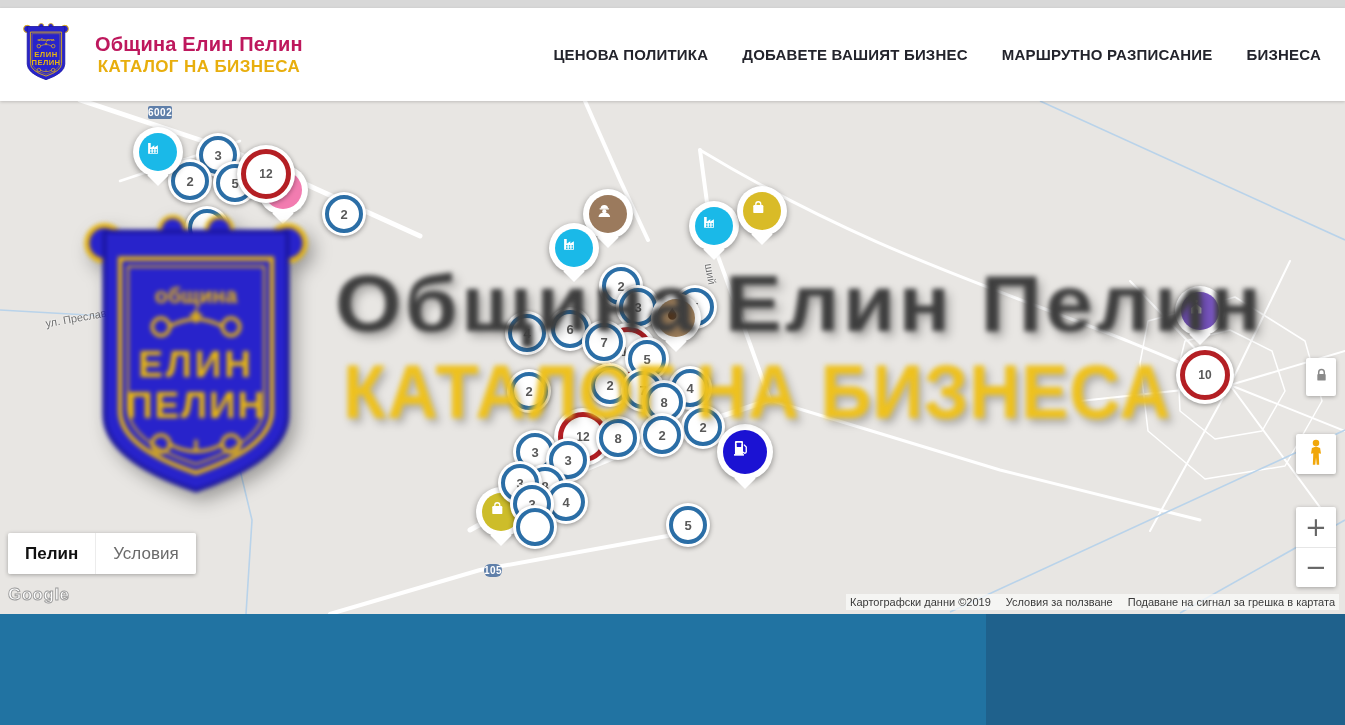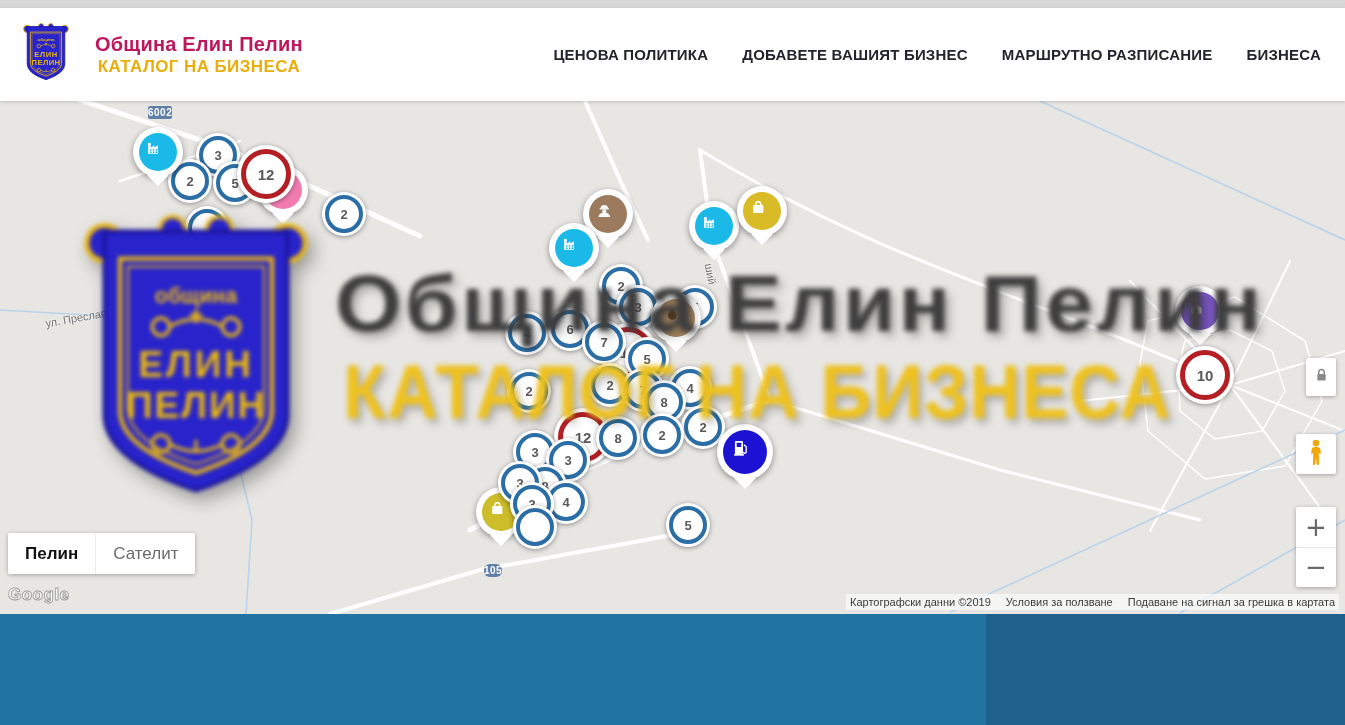--- a/index.html
+++ b/index.html
@@ -19,21 +19,21 @@
   .roadlabel{position:absolute;background:#5f7fa9;color:#fff;font-size:10px;font-weight:700;
              padding:1px 0;border-radius:2px;letter-spacing:.5px;}
   .streetlabel{position:absolute;color:#6f6f6f;font-size:11px;white-space:nowrap;
                text-shadow:0 0 2px #fff,0 0 2px #fff;}
   #markers{position:absolute;inset:0;z-index:2;}
   .cluster{position:absolute;background:#fff;border-radius:50%;box-shadow:0 1px 5px rgba(0,0,0,.4);cursor:pointer;}
   .cluster .ring{position:absolute;inset:3px;border:4px solid #2b6ea6;border-radius:50%;}
   .cluster.red .ring{inset:4px;border:5px solid #b41f24;}
   .cluster span{position:absolute;inset:0;display:flex;align-items:center;justify-content:center;
                 font-size:13px;font-weight:700;color:#595959;}
-  .cluster.red span{font-size:15px;}
+  .cluster.red span{font-size:12px;}
   .poi{position:absolute;cursor:pointer;}
   .poi .pin{position:absolute;inset:0;background:#fff;border-radius:50%;box-shadow:0 2px 6px rgba(0,0,0,.4);}
   .poi .pin::after{content:"";position:absolute;left:50%;bottom:-6px;width:15px;height:15px;background:#fff;
                    transform:translateX(-50%) rotate(45deg);}
   .poi .disc{position:absolute;inset:6px;border-radius:50%;display:flex;align-items:center;justify-content:center;}
   .poi .disc svg{width:70%;height:70%;}
   
   .wm-shield{position:absolute;left:78px;top:212px;z-index:5;
              filter:blur(2.2px) drop-shadow(6px 8px 9px rgba(0,0,0,.35));pointer-events:none;}
   .wm1{position:absolute;left:335px;top:258px;font-size:80px;font-weight:700;color:#3e3e3e;
@@ -385,21 +385,21 @@
   <text x="60" y="106" text-anchor="middle" font-size="19" font-weight="bold" letter-spacing="1" fill="#e8b70f" font-family="Liberation Sans,sans-serif">ПЕЛИН</text>
   <circle cx="42" cy="119" r="4.5" fill="none" stroke="#e8b70f" stroke-width="1.8"></circle>
   <circle cx="78" cy="119" r="4.5" fill="none" stroke="#e8b70f" stroke-width="1.8"></circle>
   <path d="M46 119 q14 8 28 0 M60 117 v6" fill="none" stroke="#e8b70f" stroke-width="1.6"></path>
  </svg></div>
   <div class="wm1">Община Елин Пелин</div>
   <div class="wm2">КАТАЛОГ НА БИЗНЕСА</div>
 
   <div class="maptype">
     <div class="active">Пелин</div>
-    <div class="inactive">Сателит</div>
+    <div class="inactive">Условия</div>
   </div>
   <div class="glogo">Google</div>
   <div class="attrib" id="attrib">
       <span class="">Картографски данни ©2019</span>
       <span class="lnk">Условия за ползване</span>
       <span class="lnk">Подаване на сигнал за грешка в картата</span>
     </div>
 
   <div class="ctl ctl-lock">
     <span>

